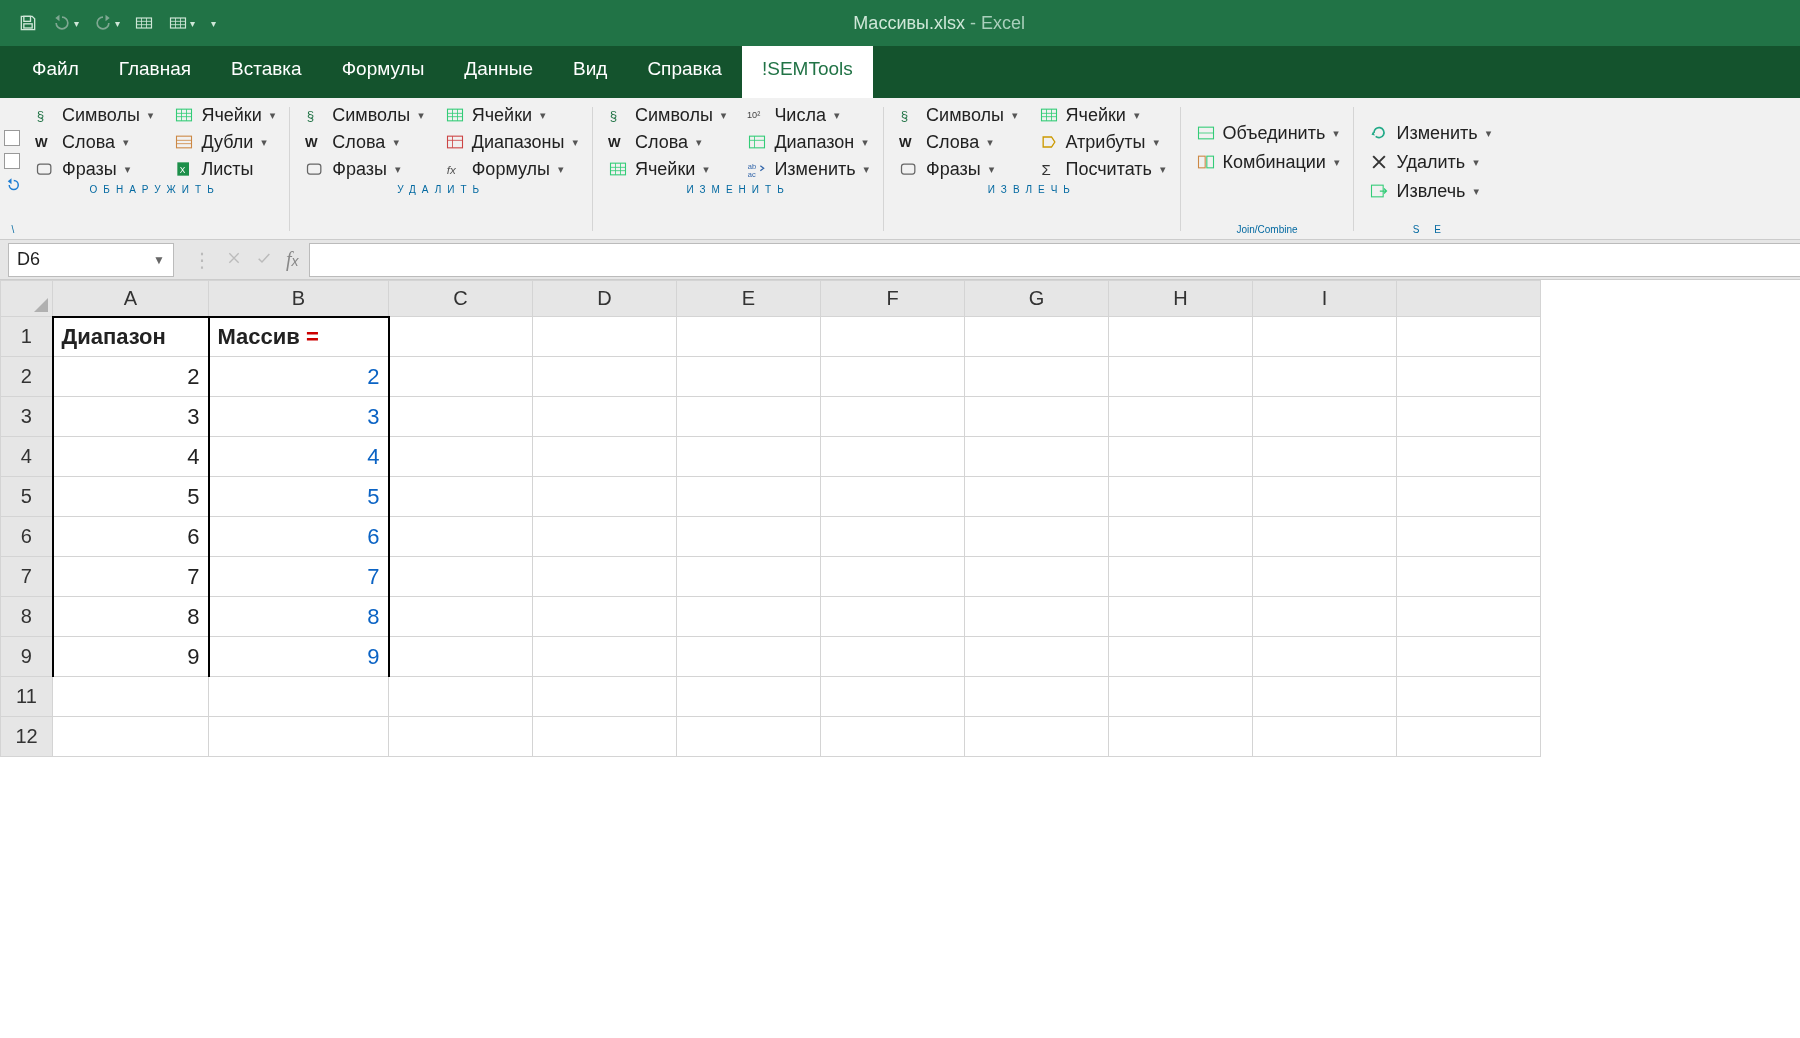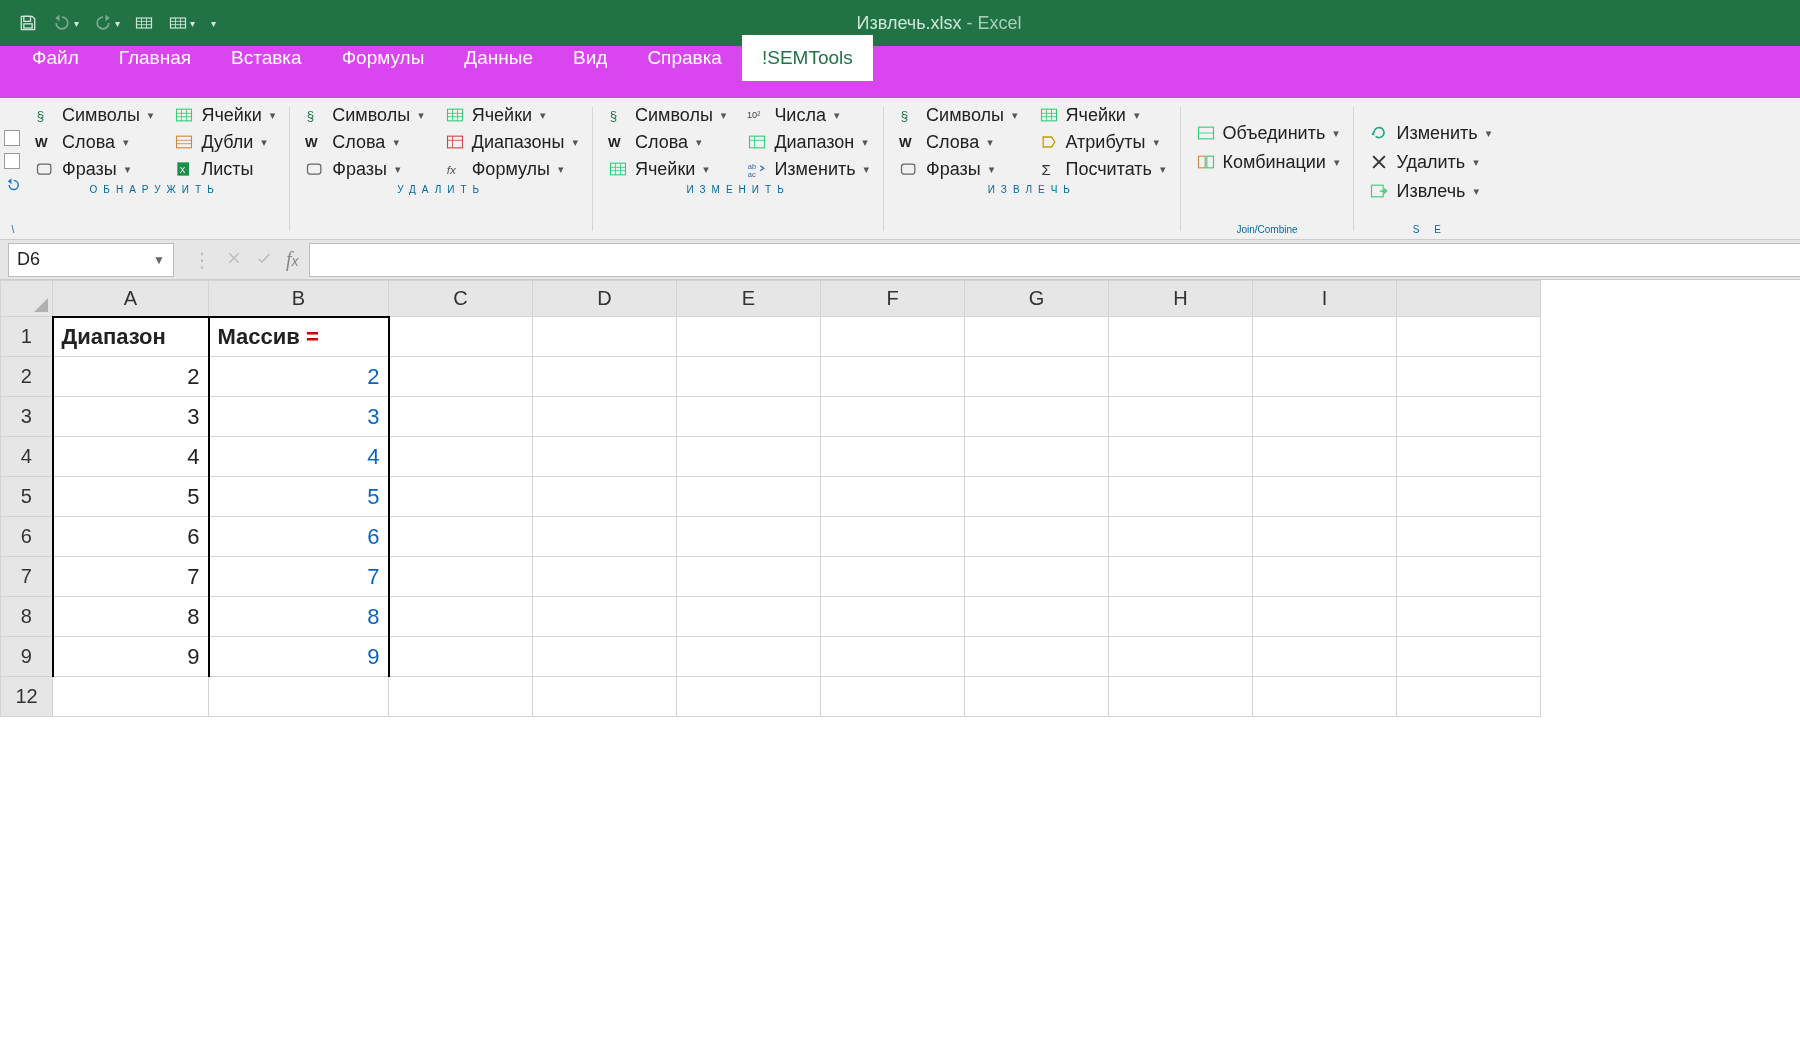--- a/index.html
+++ b/index.html
@@ -4,21 +4,21 @@
 <style>
 *{box-sizing:border-box;margin:0;padding:0;font-family:"Segoe UI",Arial,sans-serif}
 body{width:1800px;height:1038px;overflow:hidden;background:#fff;display:flex;flex-direction:column;font-size:14px;color:#222}
 .titlebar{height:46px;background:#217346;display:flex;align-items:center;padding:0 18px;color:#cfe7d8}
 .qat{display:flex;align-items:center;gap:14px}
 .qat-btn{display:flex;align-items:center;color:#cfe7d8;font-size:18px;cursor:default}
 .qat-btn svg{width:20px;height:20px;fill:#cfe7d8}
 .qat-caret{font-size:10px;color:#cfe7d8;margin-left:2px}
 .title-center{flex:1;text-align:center;font-size:18px;color:#cfe7d8}
 .title-center .dim{color:#a9cfbb}
-.tabbar{height:52px;background:#d946ef;display:flex;align-items:flex-end;padding:0 0 17px 12px;color:#fff}
+.tabbar{height:52px;background:#14532d;display:flex;padding:0 0 0 12px;color:#fff}
 .tab{padding:12px 20px;font-size:19px;color:#fff;cursor:default}
 .tab.active{background:#fff;color:#217346}
 .tellme{display:flex;align-items:center;gap:8px;padding:12px 18px;font-size:18px;color:#fff}
 .tellme svg{width:22px;height:22px;fill:none;stroke:#fff;stroke-width:1.6}
 .ribbon{height:142px;background:#f1f1f1;border-bottom:1px solid #ccc;display:flex;overflow:hidden}
 .group{display:flex;flex-direction:column;height:100%;padding:6px 8px 2px 8px;position:relative}
 .group-body{display:flex;flex-direction:column;gap:7px;flex:1;justify-content:center}
 .group-side{display:flex;flex-direction:column;gap:5px;justify-content:center}
 .group-wrap{display:flex;gap:20px}
 .group-label{text-align:center;font-size:10px;letter-spacing:6px;color:#0369a1;padding:4px 0 2px 0}
@@ -92,21 +92,21 @@
           <rect x="3" y="6" width="18" height="12" fill="none" stroke="#cfe7d8" stroke-width="1.4"></rect>
           <path d="M3 10h18M3 14h18M9 6v12M15 6v12" stroke="#cfe7d8" stroke-width="1"></path>
         </svg>
         <span class="qat-caret">▾</span>
       </span>
     <span class="qat-btn">
         <span class="qat-caret">▾</span>
       </span>
   </div>
   <div class="title-center">
-    <span>Извлечь.xlsx</span><span class="dim"> - </span><span class="dim">Excel</span>
+    <span>Массивы.xlsx</span><span class="dim"> - </span><span class="dim">Excel</span>
   </div>
   <div style="width:120px"></div>
 </div>
 
 <div class="tabbar">
   <div class="tab">Файл</div>
   <div class="tab">Главная</div>
   <div class="tab">Вставка</div>
   <div class="tab">Формулы</div>
   <div class="tab">Данные</div>
@@ -609,20 +609,33 @@
           <td></td>
           <td></td>
           <td></td>
           <td></td>
           <td></td>
           <td></td>
           <td></td>
           <td></td>
         </tr>
   <tr>
+          <th class="rowh">11</th>
+          <td></td>
+          <td></td>
+          <td></td>
+          <td></td>
+          <td></td>
+          <td></td>
+          <td></td>
+          <td></td>
+          <td></td>
+          <td></td>
+        </tr>
+  <tr>
           <th class="rowh">12</th>
           <td></td>
           <td></td>
           <td></td>
           <td></td>
           <td></td>
           <td></td>
           <td></td>
           <td></td>
           <td></td>

